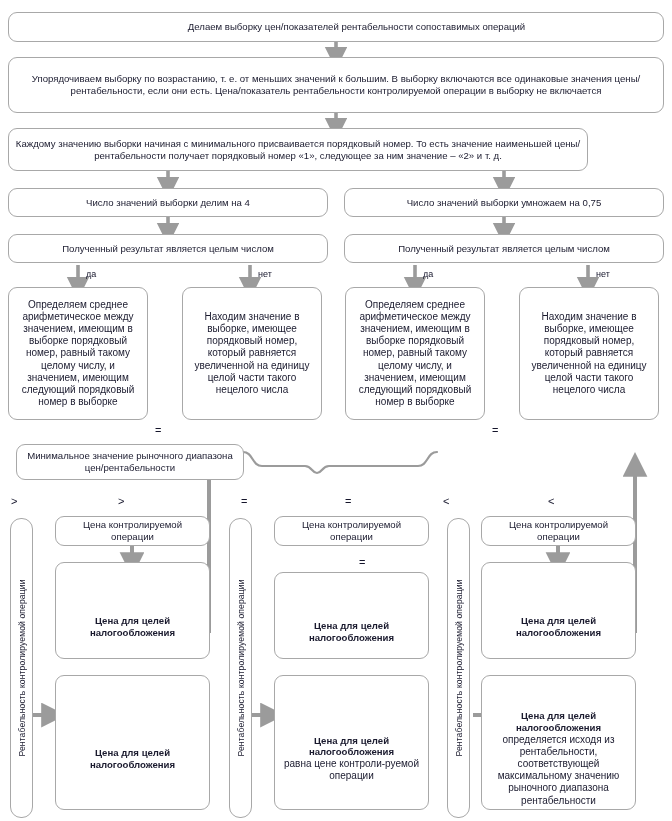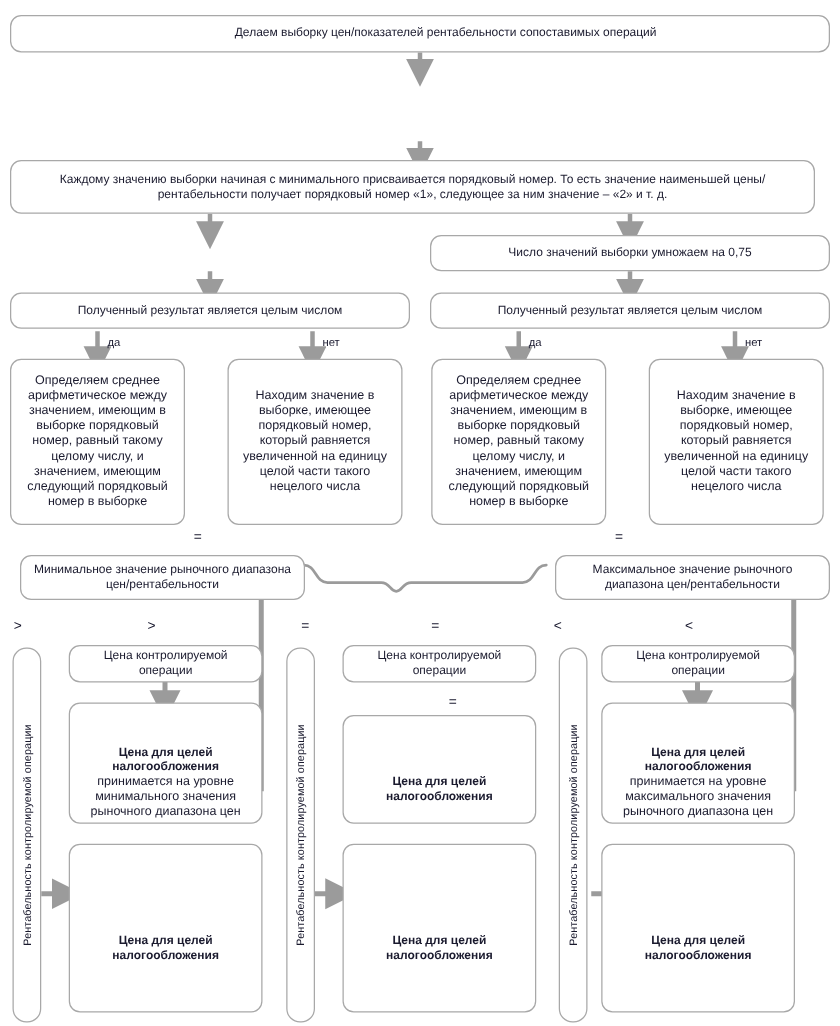--- a/index.html
+++ b/index.html
@@ -118,25 +118,31 @@
 
     <path d="M611,631 L635,631 L635,468" fill="none" stroke="#9b9b9b" stroke-width="4" marker-end="url(#ah)"></path>
 
     <line x1="473" y1="715" x2="490" y2="715" stroke="#9b9b9b" stroke-width="4" marker-end="url(#ahr)"></line>
   </svg>
 
   <div class="box fs10" style="left:8px; top:12px; width:656px; height:30px;padding-left:46px;">
     <span class="txt">Делаем выборку цен/показателей рентабельности сопоставимых операций</span>
   </div>
 
-
-  <div class="box fs10" style="left:8px; top:128px; width:644px; height:43px;">
+  <div class="box fs10" style="left:8px; top:57px; width:656px; height:56px;">
+    <span class="txt">Упорядочиваем выборку по возрастанию, т. е. от меньших значений к большим. В выборку включаются все одинаковые значения цены/рентабельности, если они есть. Цена/показатель рентабельности контролируемой операции в выборку не включается</span>
+  </div>
+
+  <div class="box fs10" style="left:8px; top:128px; width:580px; height:43px;">
     <span class="txt">Каждому значению выборки начиная с минимального присваивается порядковый номер. То есть значение наименьшей цены/рентабельности получает порядковый номер «1», следующее за ним значение – «2» и т. д.</span>
   </div>
 
+  <div class="box fs10" style="left:8px; top:188px; width:320px; height:29px;">
+    <span class="txt">Число значений выборки делим на 4</span>
+  </div>
   <div class="box fs10" style="left:344px; top:188px; width:320px; height:29px;">
     <span class="txt">Число значений выборки умножаем на 0,75</span>
   </div>
 
   <div class="box fs10" style="left:8px; top:234px; width:320px; height:29px;">
     <span class="txt">Полученный результат является целым числом</span>
   </div>
   <div class="box fs10" style="left:344px; top:234px; width:320px; height:29px;">
     <span class="txt">Полученный результат является целым числом</span>
   </div>
@@ -158,23 +164,20 @@
   <div class="box fs9" style="left:519px; top:287px; width:140px; height:133px;">
     <span class="txt">Находим значение в выборке, имеющее порядковый номер, который равняется увеличенной на единицу целой части такого нецелого числа</span>
   </div>
 
   <div class="op" style="left:155px; top:425px; width:20px;">=</div>
   <div class="op" style="left:492px; top:425px; width:20px;">=</div>
 
   <div class="box fs10" style="left:16px; top:444px; width:228px; height:36px;">
     <span class="txt">Минимальное значение рыночного диапазона цен/рентабельности</span>
   </div>
-  <div class="box fs10" style="left:444px; top:444px; width:220px; height:36px;">
-    <span class="txt">Максимальное значение рыночного диапазона цен/рентабельности</span>
-  </div>
 
   <div class="op" style="left:11px; top:496px; width:20px;">&gt;</div>
   <div class="op" style="left:118px; top:496px; width:20px;">&gt;</div>
 
   <div class="op" style="left:241px; top:496px; width:20px;">=</div>
   <div class="op" style="left:345px; top:496px; width:20px;">=</div>
 
   <div class="op" style="left:443px; top:496px; width:20px;">&lt;</div>
   <div class="op" style="left:548px; top:496px; width:20px;">&lt;</div>
 
@@ -184,53 +187,53 @@
   <div class="vbox" style="left:10px; top:518px; width:23px; height:300px;">
     <span class="vtxt">Рентабельность контролируемой операции</span>
   </div>
 
   <div class="box fs10" style="left:55px; top:516px; width:155px; height:30px;">
     <span class="txt">Цена контролируемой операции</span>
   </div>
 
   <div class="box" style="left:55px; top:562px; width:155px; height:97px; flex-direction:column;">
     <span class="txt bold fs10">Цена для целей налогообложения</span>
-    <span class="txt fs9">принимается на уровне минимального значения рыночного диапазона цен</span>
   </div>
 
   <div class="box" style="left:55px; top:675px; width:155px; height:135px; flex-direction:column;">
     <span class="txt bold fs10">Цена для целей налогообложения</span>
   </div>
 
   <div class="vbox" style="left:229px; top:518px; width:23px; height:300px;">
     <span class="vtxt">Рентабельность контролируемой операции</span>
   </div>
 
   <div class="box fs10" style="left:274px; top:516px; width:155px; height:30px;">
     <span class="txt">Цена контролируемой операции</span>
   </div>
 
   <div class="box" style="left:274px; top:572px; width:155px; height:87px; flex-direction:column;">
     <span class="txt bold fs10">Цена для целей налогообложения</span>
   </div>
 
   <div class="box" style="left:274px; top:675px; width:155px; height:135px; flex-direction:column;">
     <span class="txt bold fs10">Цена для целей налогообложения</span>
+    <span class="txt fs9">равна цене контроли-руемой операции</span>
   </div>
 
   <div class="vbox" style="left:447px; top:518px; width:23px; height:300px;">
     <span class="vtxt">Рентабельность контролируемой операции</span>
   </div>
 
   <div class="box fs10" style="left:481px; top:516px; width:155px; height:30px;">
     <span class="txt">Цена контролируемой операции</span>
   </div>
 
   <div class="box" style="left:481px; top:562px; width:155px; height:97px; flex-direction:column;">
     <span class="txt bold fs10">Цена для целей налогообложения</span>
-    <span class="txt fs9">принимается на уровне максимального значения рыночного диапазона цен</span>
   </div>
 
   <div class="box" style="left:481px; top:675px; width:155px; height:135px; flex-direction:column;">
     <span class="txt bold fs10">Цена для целей налогообложения</span>
+    <span class="txt fs9">определяется исходя из рентабельности, соответствующей максимальному значению рыночного диапазона рентабельности</span>
   </div>
 
 </div>
 
 </body></html>

